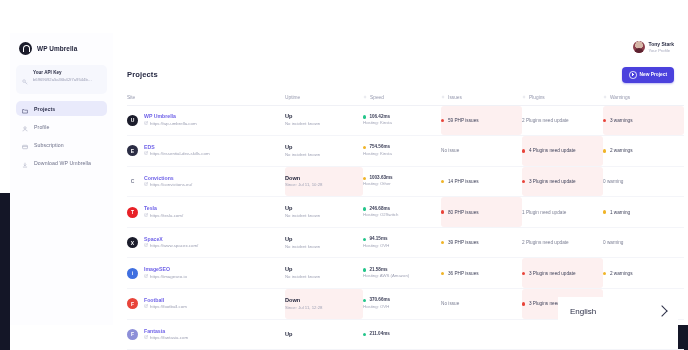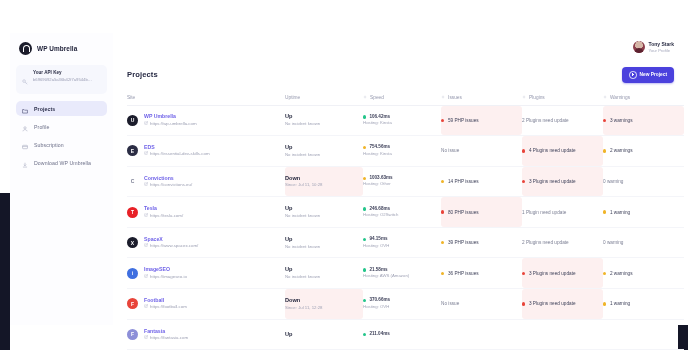--- a/index.html
+++ b/index.html
@@ -563,14 +563,18 @@
             <div class="cell col-speed">
               <div class="speed-pill"><span class="dot" style="background:#23c58a"></span>211.04ms</div>
             </div>
             <div class="cell col-issues"></div>
             <div class="cell col-plugins"></div>
             <div class="cell col-warnings"></div>
           </div>
         </div>
     </div>
 
+    <div class="bottom-bar">
+      <span class="lang">English</span>
+      <span class="chev"></span>
+    </div>
   </div>
 </div>
 
 </body></html>

